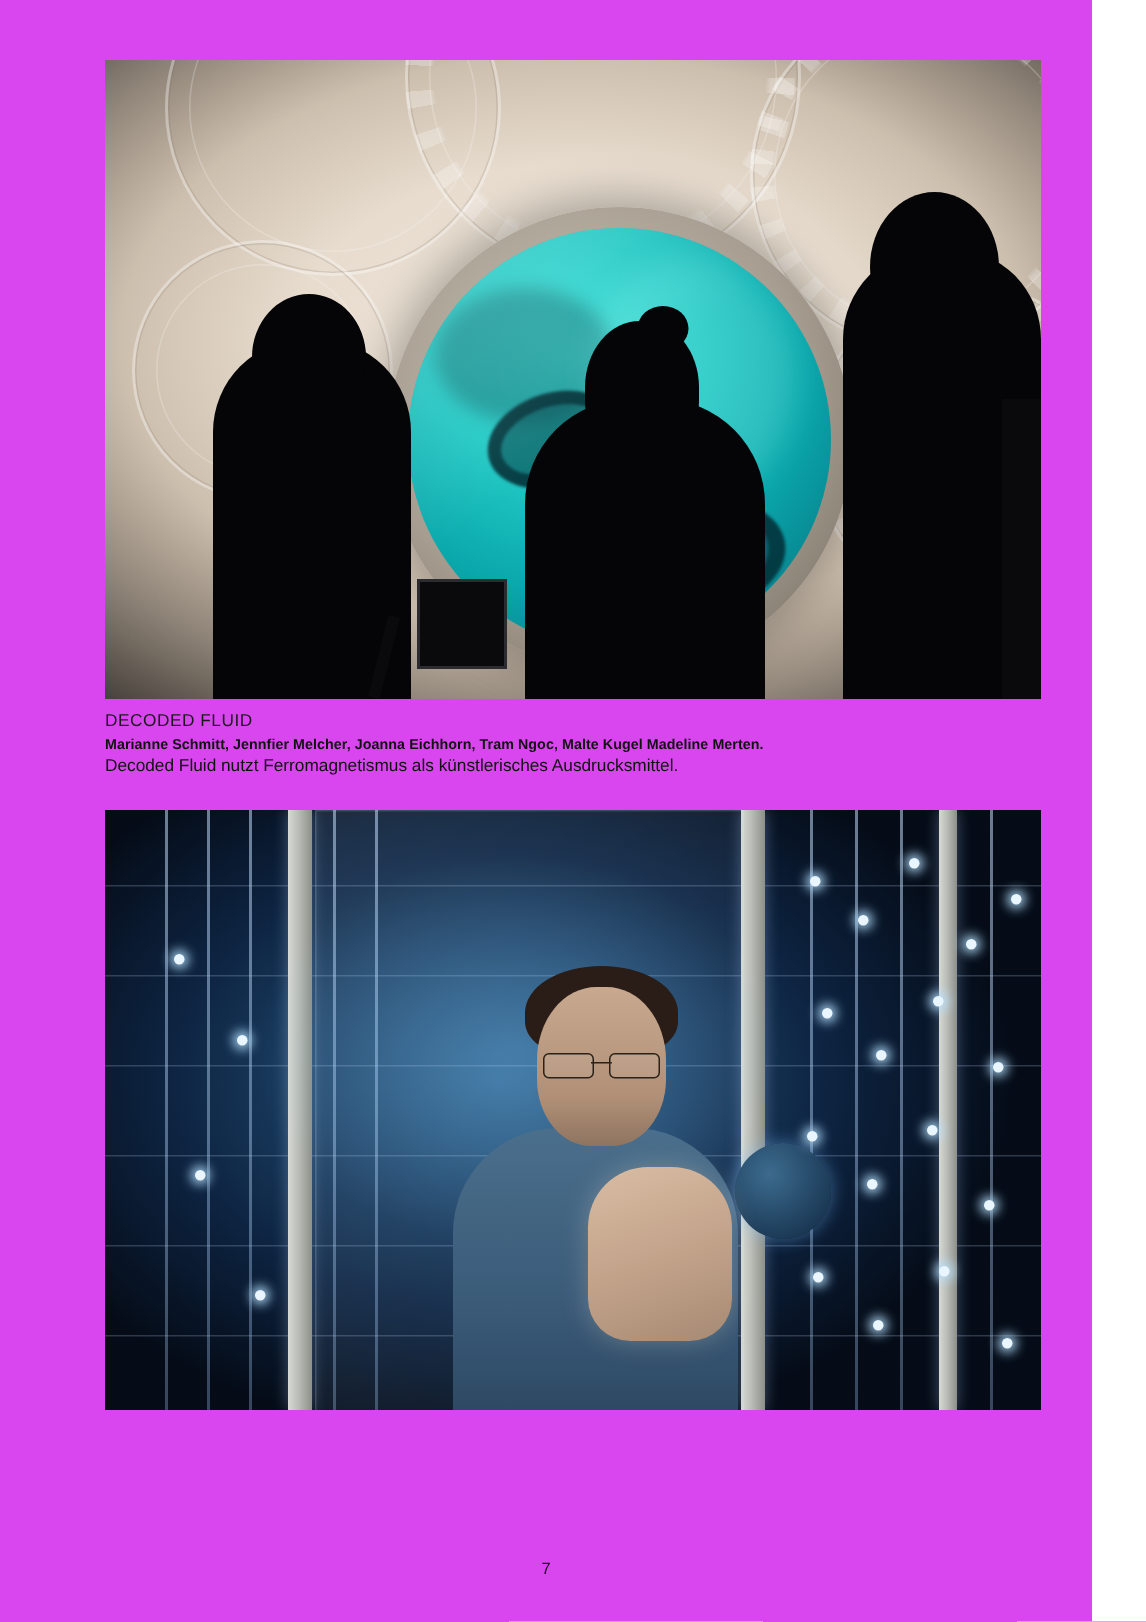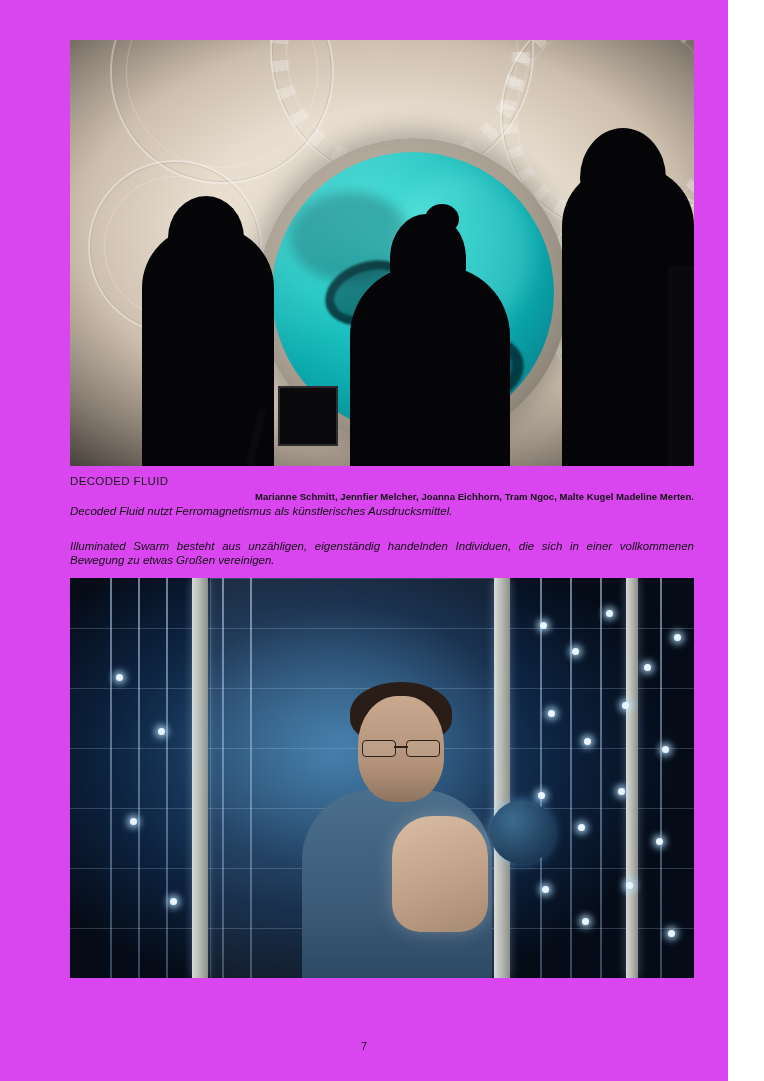--- a/index.html
+++ b/index.html
@@ -164,29 +164,27 @@
     color: #1a1a1a;
     margin: 0 0 4px 0;
     font-weight: 400;
   }
   .proj-credits {
     font-size: 9.5px;
     font-weight: bold;
     color: #111;
     margin: 0 0 2px 0;
     letter-spacing: 0.05px;
-    text-align: right;
   }
   .proj-desc {
     font-size: 11.5px;
     color: #111;
     margin: 0;
     line-height: 1.28;
     text-align: justify;
-    font-style: italic;
   }
   .gap { height: 11px; }
 
   
   .figure2 {
     position: relative;
     margin-top: 10px;
     width: 624px;
     height: 400px;
     overflow: hidden;
@@ -340,21 +338,20 @@
 
     <div class="caption-block">
       <p class="proj-title">DECODED FLUID</p>
       <p class="proj-credits">Marianne Schmitt, Jennfier Melcher, Joanna Eichhorn, Tram Ngoc, Malte Kugel Madeline Merten.</p>
       <p class="proj-desc">Decoded Fluid nutzt Ferromagnetismus als künstlerisches Ausdrucksmittel.</p>
     </div>
 
     <div class="gap"></div>
 
     <div class="caption-block">
-      <p class="proj-desc">Illuminated Swarm besteht aus unzähligen, eigenständig handelnden Individuen, die sich in einer vollkommenen Bewegung zu etwas Großen vereinigen.</p>
     </div>
 
     <div class="figure2">
       <div class="f2-bg"></div>
 
       <div class="wire" style="left:40px;"></div>
       <div class="wire" style="left:68px;"></div>
       <div class="wire" style="left:96px;"></div>
       <div class="wire" style="left:124px;"></div>
       <div class="wire" style="left:152px;"></div>

